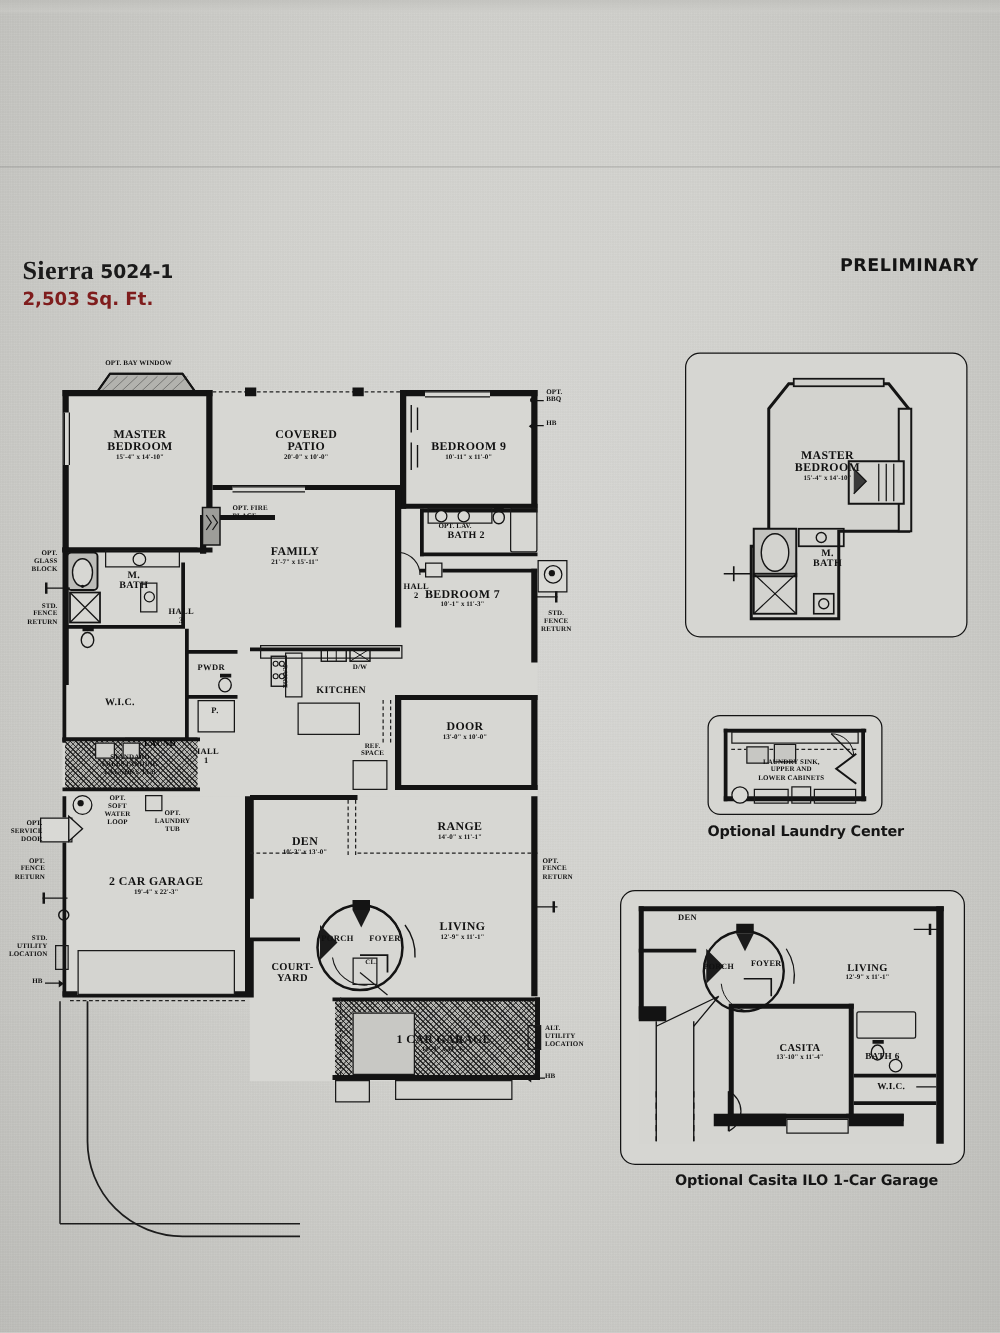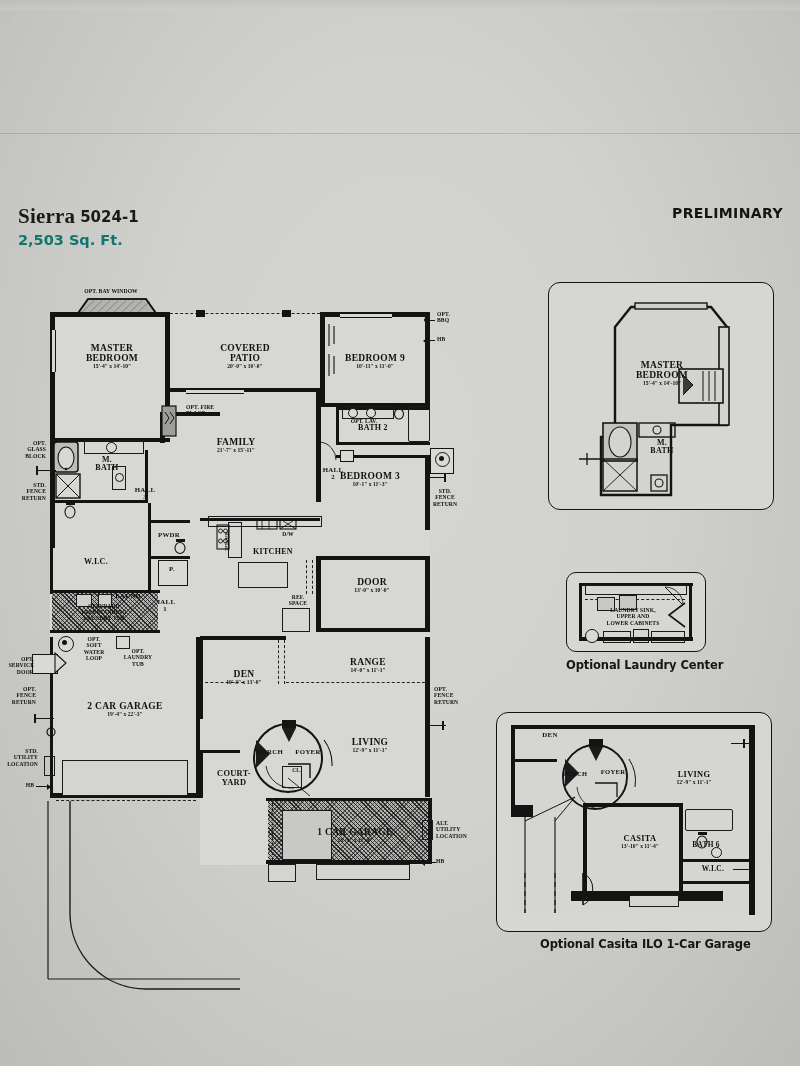--- a/index.html
+++ b/index.html
@@ -27,21 +27,21 @@
   #seam{position:absolute;left:0;top:133px;width:800px;height:1px;background:rgba(90,90,90,.25);}
   #seam2{position:absolute;left:0;top:0;width:800px;height:10px;background:linear-gradient(#b9b9b5,#cfcfcb);opacity:.5;}
 
   .stage{position:absolute;inset:0;}
   .abs{position:absolute;}
 
   
   .title-wrap{left:18px;top:204px;}
   .t-name{font-family:Liberation Serif, serif;font-weight:bold;font-size:21px;color:#1a1a1a;letter-spacing:.2px;display:inline-block;}
   .t-model{font-family:"DejaVu Sans", sans-serif;font-weight:bold;font-size:15px;color:#1a1a1a;display:inline-block;margin-left:5px;position:relative;top:-1px;}
-  .t-sqft{font-family:"DejaVu Sans", sans-serif;font-weight:bold;font-size:14.5px;color:#0f766e;margin-top:3px;}
+  .t-sqft{font-family:"DejaVu Sans", sans-serif;font-weight:bold;font-size:14.5px;color:#7f1d1d;margin-top:3px;}
   .prelim{left:672px;top:205px;font-family:"DejaVu Sans", sans-serif;font-weight:bold;font-size:14px;letter-spacing:.4px;color:#141414;}
 
   .rm{font-family:"Liberation Serif",serif;font-weight:bold;color:#111;text-align:center;line-height:1.04;letter-spacing:.3px;}
   .rm .nm{font-size:9.5px;display:block;}
   .rm .dim{font-size:5.6px;display:block;letter-spacing:0;margin-top:.5px;}
   .rm.sm .nm{font-size:8px;}
   .rm.xs .nm{font-size:6.8px;}
 
   .note{font-family:"Liberation Serif",serif;font-weight:bold;font-size:5.6px;color:#111;text-align:center;line-height:1.12;letter-spacing:.1px;}
   .note.l{text-align:left;}
@@ -183,21 +183,21 @@
     <div class="thin" style="left:408px;top:406px;width:20px;height:34px;border-radius:2px;"></div>
     <div class="abs note" style="left:336px;top:418px;width:56px;">OPT. LAV.</div>
     <div class="rm sm abs" style="left:340px;top:424px;width:66px;">
       <span class="nm">BATH 2</span>
     </div>
 
     <div class="w" style="left:336px;top:455px;width:94px;height:3px;"></div>
     <div class="w" style="left:425px;top:455px;width:5px;height:75px;"></div>
     <div class="box" style="left:340px;top:450px;width:12px;height:10px;"></div>
     <div class="rm abs" style="left:330px;top:472px;width:80px;">
-      <span class="nm">BEDROOM 3</span>
+      <span class="nm">BEDROOM 7</span>
       <span class="dim">10'-1" x 11'-3"</span>
     </div>
 
     <div class="box" style="left:430px;top:448px;width:22px;height:24px;"></div>
     <div class="circ" style="left:435px;top:452px;width:13px;height:13px;"></div>
     <div class="abs" style="left:439px;top:456px;width:5px;height:5px;border-radius:50%;background:#141414;"></div>
     <div class="abs note" style="left:426px;top:488px;width:38px;white-space:pre-line;">STD.
 FENCE
 RETURN</div>
     <div class="abs" style="left:428px;top:477px;width:18px;height:1px;background:#141414;"></div>

